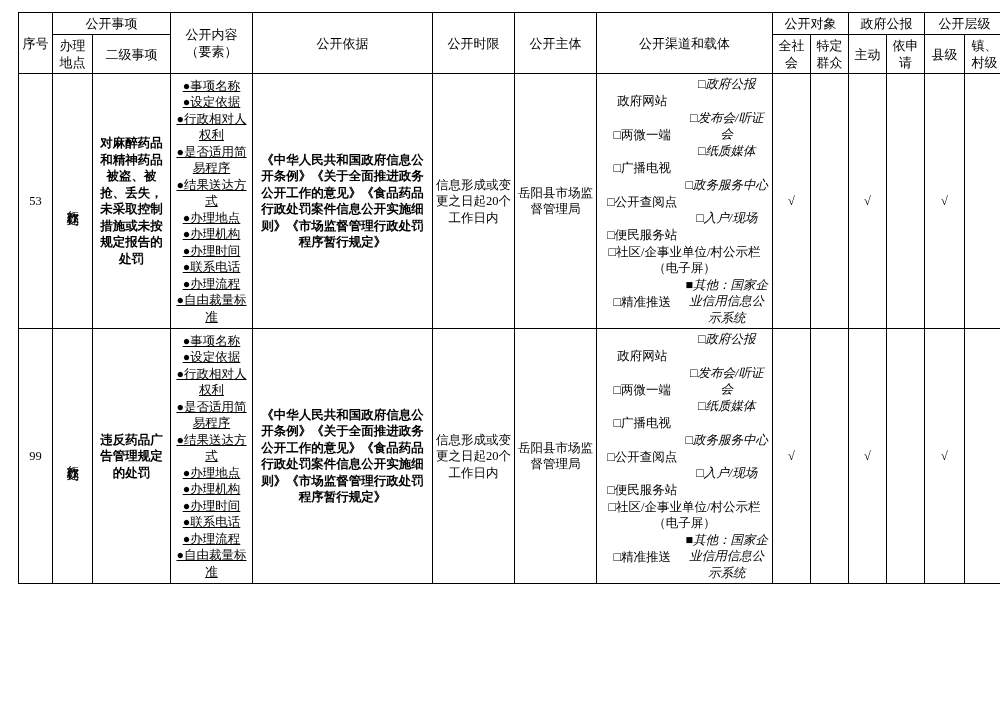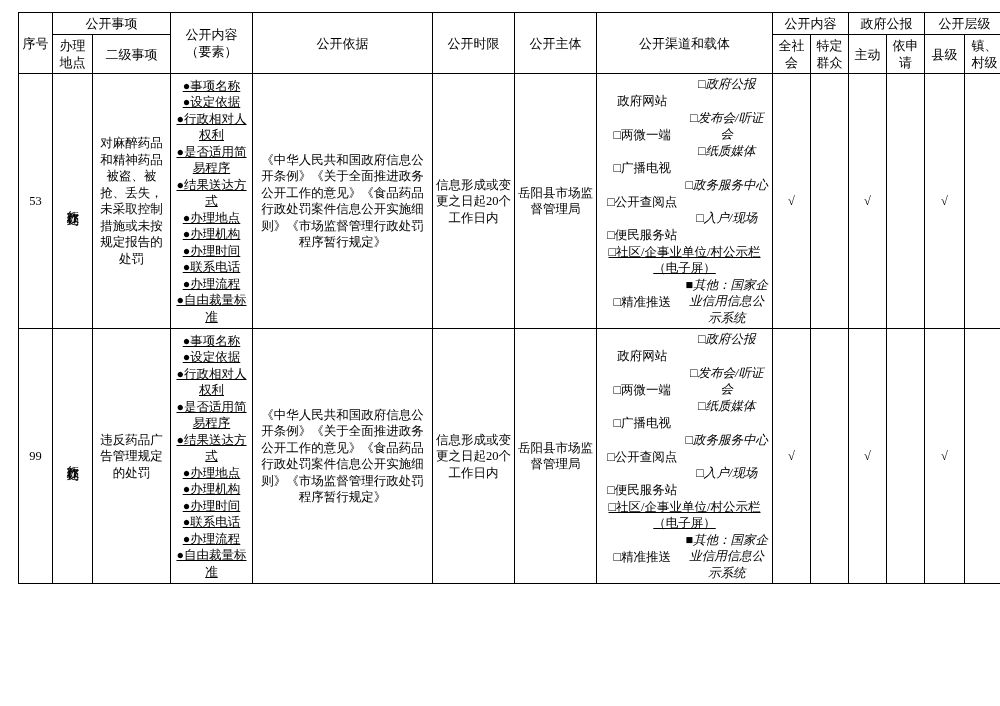--- a/index.html
+++ b/index.html
@@ -50,20 +50,21 @@
   }
   td.cell-vert {
     padding: 4px 2px;
   }
   .cell-text-just {
     text-align: justify;
     text-justify: inter-ideograph;
     line-height: 1.45;
     font-size: 12.5px;
     padding: 4px 5px;
+    font-weight: bold;
   }
   .cell-center-text {
     line-height: 1.45;
     font-size: 12.5px;
   }
   .elements-list {
     text-align: left;
     line-height: 1.4;
     font-size: 12.5px;
     padding: 3px 2px 3px 4px;
@@ -74,21 +75,21 @@
     line-height: 1.55;
     text-align: left;
     padding: 4px 6px;
   }
   .channel-row {
     display: flex;
     justify-content: flex-start;
   }
   .channel-col-a { width: 50%; margin-top: 17px; }
   .channel-col-b { width: 50%; font-style: italic; }
-  .channel-full { width: 100%; text-decoration: underline; }
+  .channel-full { width: 100%; }
   .check { font-size: 13px; }
   .w-seq { width: 34px; }
   .w-l1 { width: 40px; }
   .w-l2 { width: 78px; }
   .w-content { width: 82px; }
   .w-basis { width: 180px; }
   .w-limit { width: 82px; }
   .w-subject { width: 82px; }
   .w-channel { width: 176px; }
   .w-obj { width: 38px; }
@@ -118,21 +119,21 @@
     </colgroup>
     <thead>
       <tr>
         <th rowspan="2" class="hdr-main">序号</th>
         <th colspan="2" class="hdr-main">公开事项</th>
         <th rowspan="2" class="hdr-main">公开内容（要素）</th>
         <th rowspan="2" class="hdr-main">公开依据</th>
         <th rowspan="2" class="hdr-main">公开时限</th>
         <th rowspan="2" class="hdr-main">公开主体</th>
         <th rowspan="2" class="hdr-main">公开渠道和载体</th>
-        <th colspan="2" class="hdr-main">公开内容</th>
+        <th colspan="2" class="hdr-main">公开对象</th>
         <th colspan="2" class="hdr-main">政府公报</th>
         <th colspan="2" class="hdr-main">公开层级</th>
       </tr>
       <tr>
         <th class="hdr-sub">办理地点</th>
         <th class="hdr-sub">二级事项</th>
         <th class="hdr-sub">全社会</th>
         <th class="hdr-sub">特定群众</th>
         <th class="hdr-sub">主动</th>
         <th class="hdr-sub">依申请</th>

